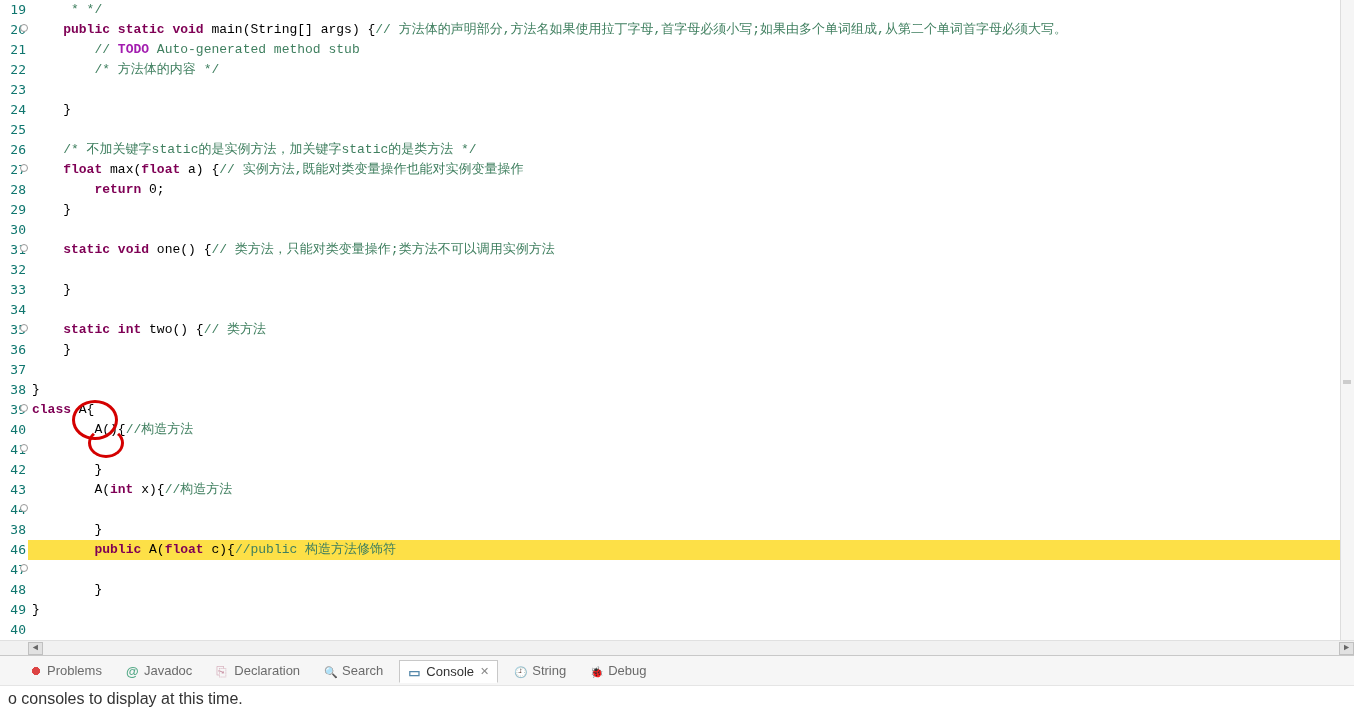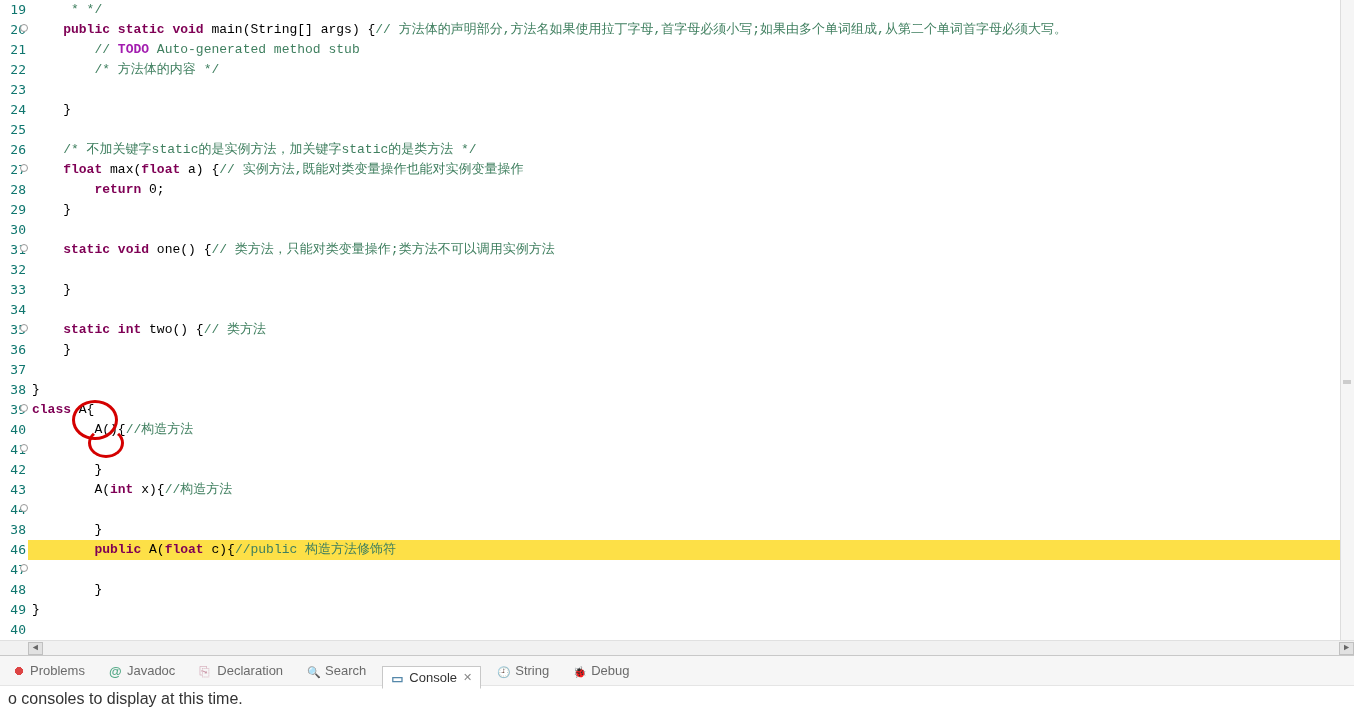--- a/index.html
+++ b/index.html
@@ -110,38 +110,38 @@
     background: #fff;
   }
   .tab-bar {
     display: flex;
     align-items: center;
     height: 30px;
     background: #f6f6f6;
     font-family: "Segoe UI", Arial, sans-serif;
     font-size: 13px;
     color: #555;
-    padding-left: 4px;
+    padding-left: 21px;
     border-bottom: 1px solid #e5e5e5;
     gap: 8px;
   }
   .tab {
     display: flex;
     align-items: center;
     padding: 3px 8px;
     gap: 4px;
     cursor: pointer;
     color: #6b6b6b;
   }
   .tab.active {
     background: #fff;
     border: 1px solid #c8c8c8;
     border-bottom: 1px solid #fff;
     position: relative;
-    top: 7px;
+    top: 1px;
     color: #333;
   }
   .tab .icon {
     width: 14px; height: 14px;
     display: inline-block;
   }
   .icon-problems { background: radial-gradient(circle at 50% 50%, #d44 40%, transparent 42%); }
   .icon-javadoc::before { content: "@"; color: #5a8; font-weight: bold; }
   .icon-declaration::before { content: "⎘"; color: #c9a; }
   .icon-search::before { content: "🔍"; font-size: 11px; }

